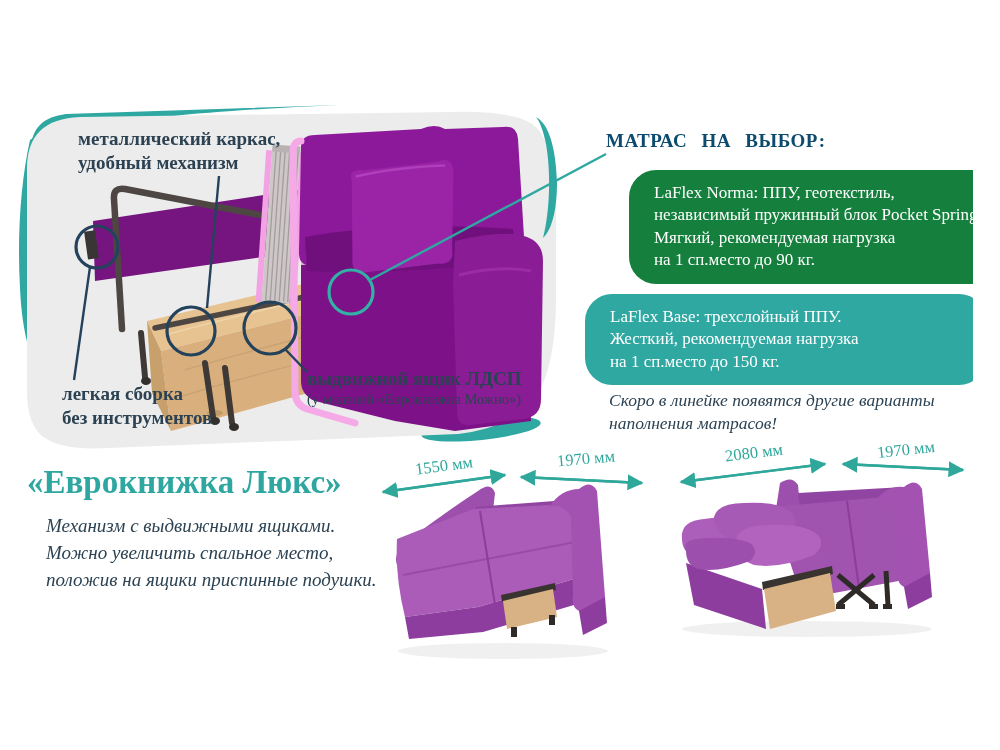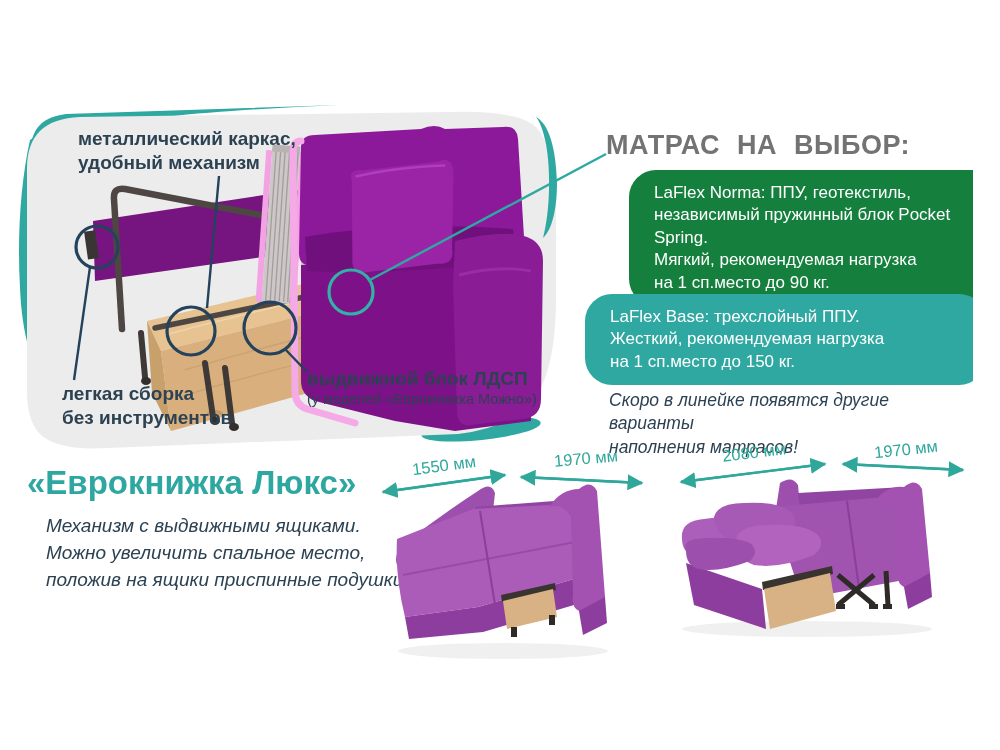--- a/index.html
+++ b/index.html
@@ -1,28 +1,28 @@
 <!DOCTYPE html>
 <html><head>
 <meta charset="utf-8">
 <style>
   html,body{margin:0;padding:0;background:#fff;}
   .stage{
     position:relative;width:973px;height:750px;overflow:hidden;
-    background:#ffffff;font-family:Liberation Sans, sans-serif;
+    background:#ffffff;font-family:Liberation Serif, serif;
   }
   .abs{position:absolute;}
   .ml{white-space:pre-line;}
   
   .callout-label{
     font-size:19px;font-weight:bold;color:#2C4252;line-height:1.24;
   }
   .drawer-note{font-size:14.5px;font-weight:normal;color:#2C4252;}
   .mattress-heading{
-    font-size:27px;font-weight:800;color:#737373;
+    font-size:19px;font-weight:800;color:#0c4a6e;
     letter-spacing:0.5px;word-spacing:9px;
   }
   .option-box{
     box-sizing:border-box;width:401px;border-radius:27px;
     padding:12px 25px;color:#ffffff;font-size:17px;line-height:1.32;
   }
   .option-green{background:#15803d;margin-left:44px;}
   .option-teal{background:#2FA8A2;}
   .note-italic{font-style:italic;font-size:17.5px;color:#2C4252;line-height:1.33;}
   .model-heading{font-size:33px;font-weight:800;color:#2FA7A1;}
@@ -120,21 +120,21 @@
     <line x1="90" y1="267" x2="74" y2="380" stroke="#24425C" stroke-width="2.4"></line>
     <line x1="219" y1="176" x2="207" y2="308" stroke="#24425C" stroke-width="2.4"></line>
     <line x1="285" y1="349" x2="307" y2="372" stroke="#24425C" stroke-width="2.4"></line>
     <line x1="368" y1="281" x2="606" y2="154" stroke="#2FA8A2" stroke-width="2.4"></line>
   </svg>
 
   <div class="abs callout-label ml" style="left:78px;top:127px;">металлический каркас,
 удобный механизм</div>
   <div class="abs callout-label ml" style="left:62px;top:382px;">легкая сборка
 без инструментов</div>
-  <div class="abs callout-label" style="left:307px;top:367px;">выдвижной блок ЛДСП</div>
+  <div class="abs callout-label" style="left:307px;top:367px;">выдвижной ящик ЛДСП</div>
   <div class="abs drawer-note" style="left:307px;top:391px;">(у моделей «Еврокнижка Можно»)</div>
 
   <div class="abs mattress-heading" style="left:606px;top:130px;">МАТРАС НА ВЫБОР:</div>
   <div class="abs option-box option-green ml" style="left:585px;top:170px;">LaFlex Norma: ППУ, геотекстиль,
 независимый пружинный блок Pocket Spring.
 Мягкий, рекомендуемая нагрузка
 на 1 сп.место до 90 кг.</div>
   <div class="abs option-box option-teal ml" style="left:585px;top:294px;">LaFlex Base: трехслойный ППУ.
 Жесткий, рекомендуемая нагрузка
 на 1 сп.место до 150 кг.</div>

